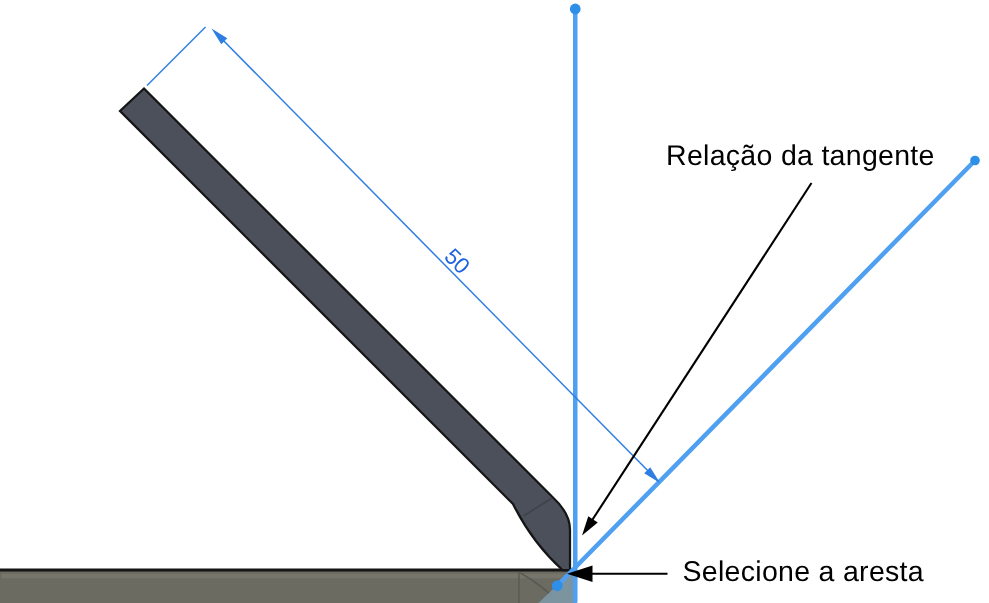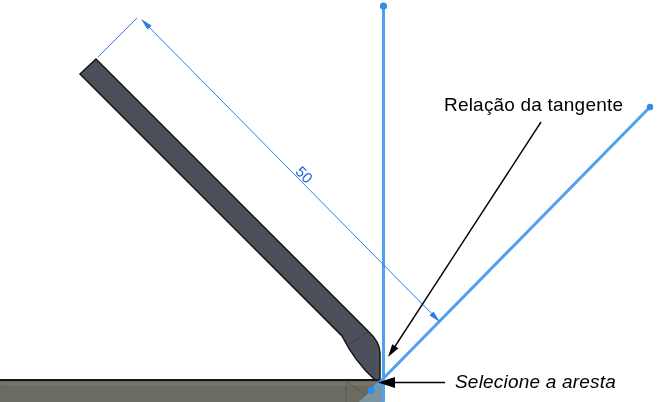--- a/index.html
+++ b/index.html
@@ -25,21 +25,21 @@
 
   .anno{
     position:absolute;color:var(--label-text);font-size:19px;
     letter-spacing:.2px;white-space:nowrap;text-align:center;
   }
   .dim-text{
     position:absolute;color:var(--dimension-text);font-size:15px;font-weight:500;
     transform:rotate(45deg);transform-origin:center;white-space:nowrap;
   }
   #tangent-label{left:444px;top:94px;}
-  #edge-label{left:455px;top:371px;font-style:italic;}
+  #edge-label{left:455px;top:371px;}
   #dim-label{left:296px;top:166px;}
 </style>
 </head>
 <body>
 
 <svg id="viewport" width="659" height="402" viewBox="0 0 659 402">
 
   <rect class="base" x="-2" y="380" width="385" height="24"></rect>
   <rect class="base-strip" x="1" y="382.5" width="378" height="3"></rect>
   <line class="base-faint" x1="346" y1="381" x2="346" y2="402"></line>

